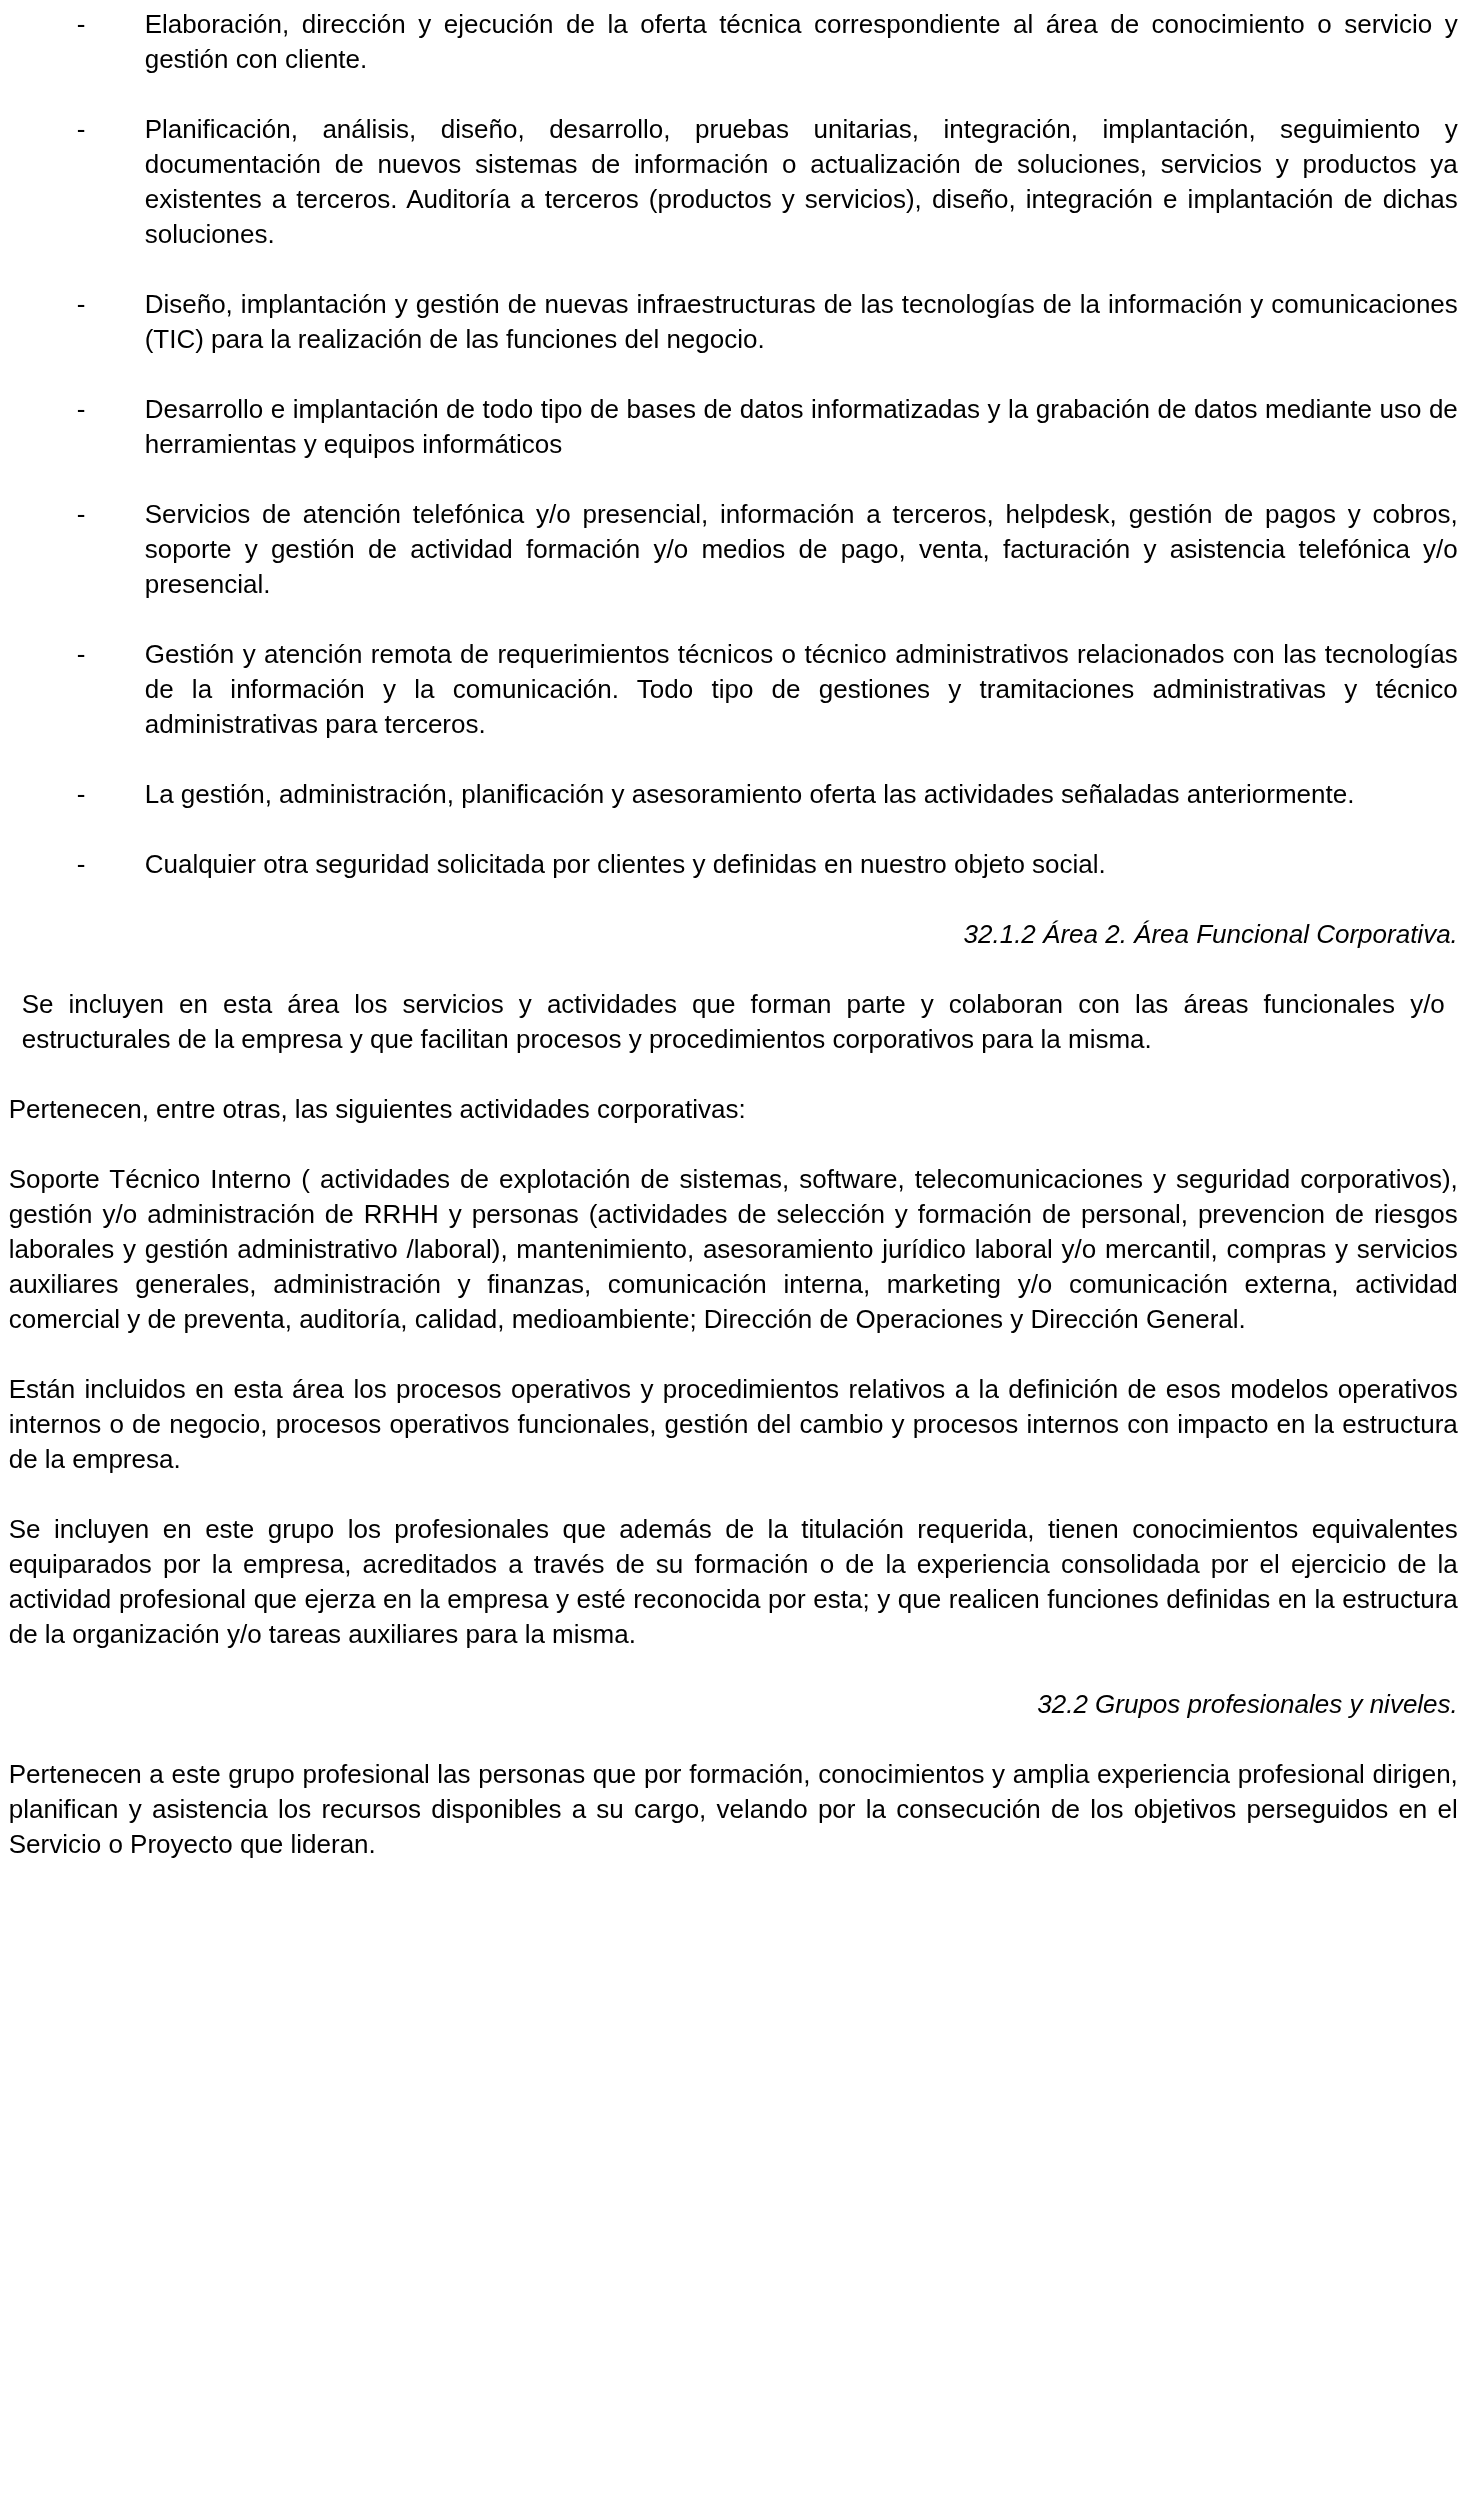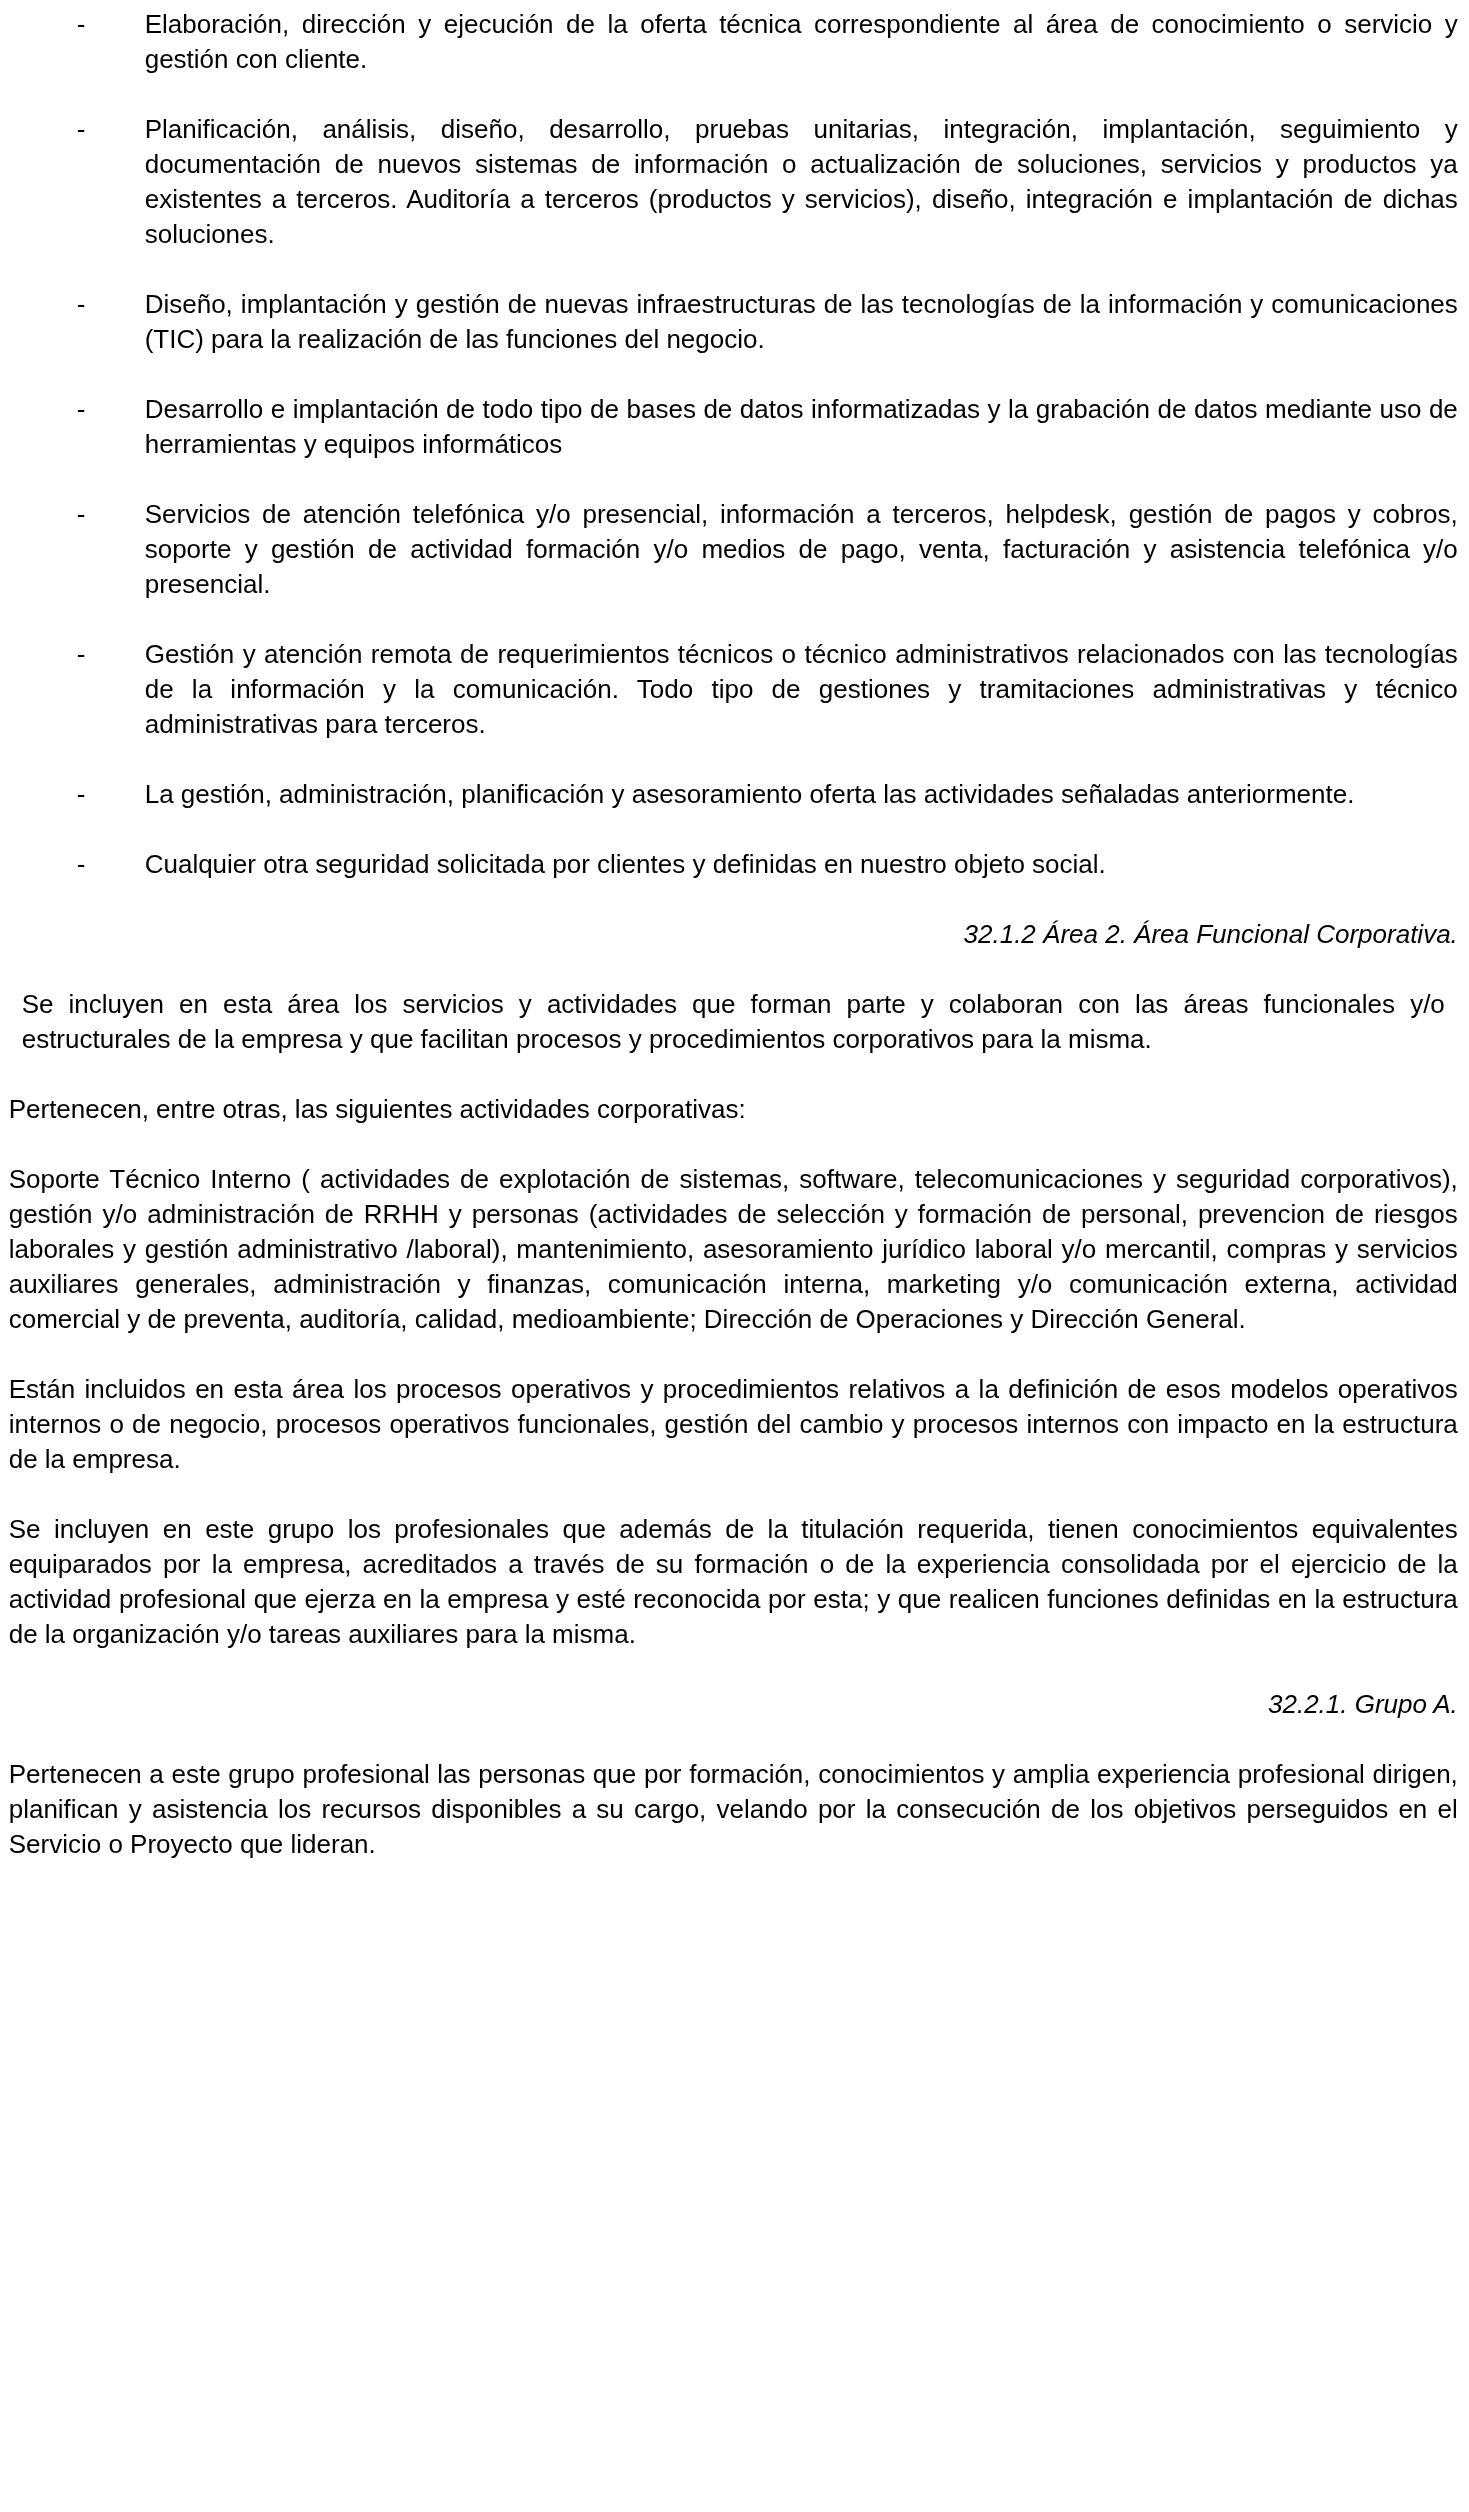--- a/index.html
+++ b/index.html
@@ -104,19 +104,19 @@
   </div>
 
   <p class="para">Pertenecen, entre otras, las siguientes actividades corporativas:</p>
 
   <p class="para">Soporte Técnico Interno ( actividades de explotación de sistemas, software, telecomunicaciones y seguridad corporativos), gestión y/o administración de RRHH y personas (actividades de selección y formación de personal, prevencion de riesgos laborales y gestión administrativo /laboral), mantenimiento, asesoramiento jurídico laboral y/o mercantil, compras y servicios auxiliares generales, administración y finanzas, comunicación interna, marketing y/o comunicación externa, actividad comercial y de preventa, auditoría, calidad, medioambiente; Dirección de Operaciones y Dirección General.</p>
 
   <p class="para">Están incluidos en esta área los procesos operativos y procedimientos relativos a la definición de esos modelos operativos internos o de negocio, procesos operativos funcionales, gestión del cambio y procesos internos con impacto en la estructura de la empresa.</p>
 
   <p class="para">Se incluyen en este grupo los profesionales que además de la titulación requerida, tienen conocimientos equivalentes equiparados por la empresa, acreditados a través de su formación o de la experiencia consolidada por el ejercicio de la actividad profesional que ejerza en la empresa y esté reconocida por esta; y que realicen funciones definidas en la estructura de la organización y/o tareas auxiliares para la misma.</p>
 
+  <p class="heading-italic">32.2 Grupos profesionales y niveles.</p>
 
-  <p class="heading-italic">32.2.1. Grupo A.</p>
 
   <p class="para last">Pertenecen a este grupo profesional las personas que por formación, conocimientos y amplia experiencia profesional dirigen, planifican y asistencia los recursos disponibles a su cargo, velando por la consecución de los objetivos perseguidos en el Servicio o Proyecto que lideran.</p>
 
 </div>
 
 
 </body></html>

